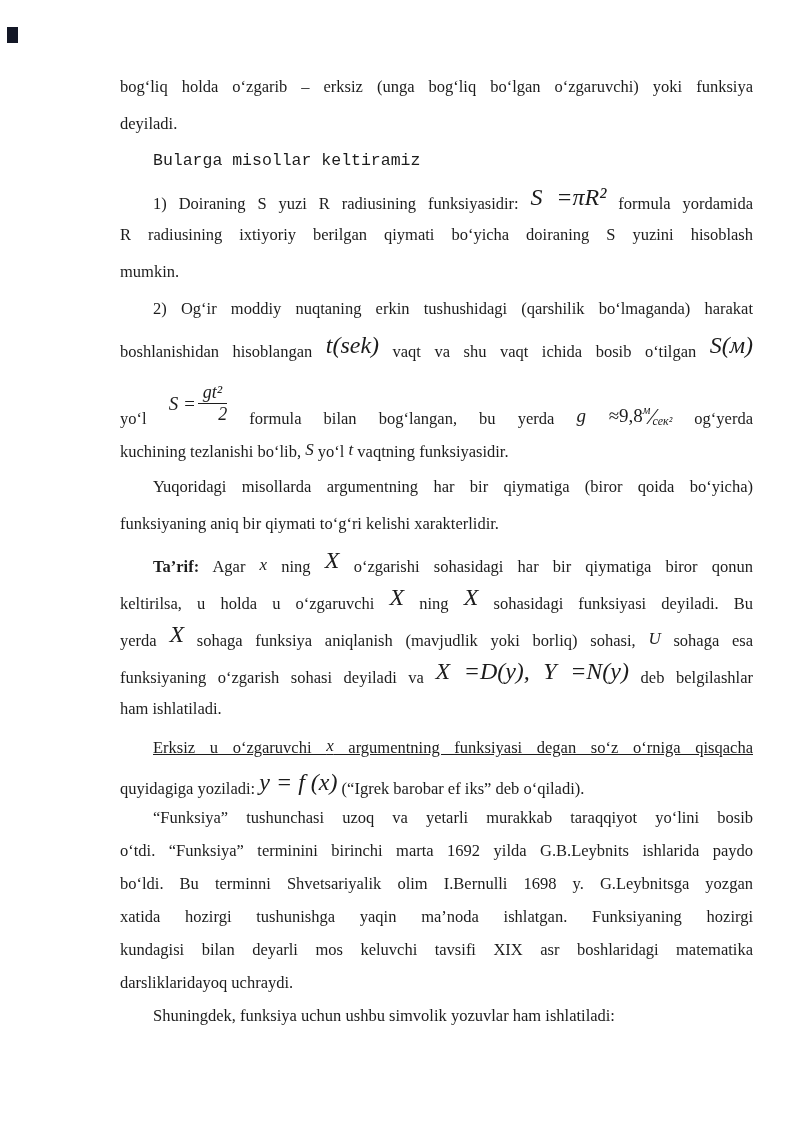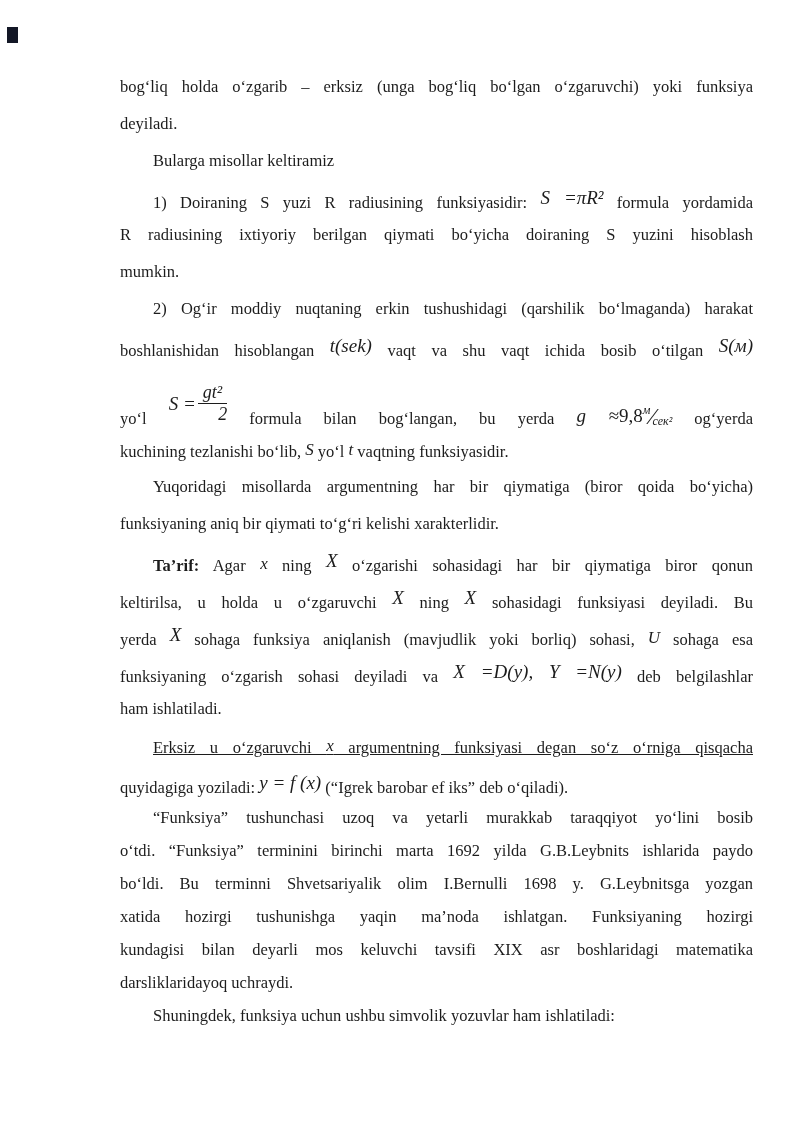--- a/index.html
+++ b/index.html
@@ -34,21 +34,21 @@
   .line.indent { text-indent: 33px; }
   .txt {}
   .bold { font-weight: 700; }
   .math-sm {
     font-style: italic;
     font-size: 17px;
     vertical-align: 2px;
   }
   .math-lg {
     font-style: italic;
-    font-size: 19px;
+    font-size: 24px;
     vertical-align: 4px;
   }
   
   .frac {
     display: inline-flex;
     align-items: center;
     position: relative;
     top: -14px;
     vertical-align: baseline;
   }
@@ -100,21 +100,21 @@
 </head>
 <body>
 
 <div class="artifact"></div>
 <div class="page">
     <div class="para">
       <div class="line just" style="height: 37px; line-height: 37px;"><span class="txt">bog‘liq holda o‘zgarib – erksiz (unga bog‘liq bo‘lgan o‘zgaruvchi) yoki funksiya</span></div>
       <div class="line" style="height: 37px; line-height: 37px;"><span class="txt">deyiladi.</span></div>
     </div>
     <div class="para">
-      <div class="line indent" style="height: 37px; line-height: 37px;"><span class="txt">Bularga misollar keltiramiz</span></div>
+      <div class="line indent" style="height: 37px; line-height: 37px; font-family: Liberation Mono, monospace;"><span class="txt">Bularga misollar keltiramiz</span></div>
     </div>
     <div class="para">
       <div class="line just indent" style="height: 37px; line-height: 37px;"><span class="txt">1) Doiraning S yuzi R radiusining funksiyasidir: </span><span class="math-lg">S =πR²</span><span class="txt"> formula yordamida</span></div>
       <div class="line just" style="height: 37px; line-height: 37px;"><span class="txt">R radiusining ixtiyoriy berilgan qiymati bo‘yicha doiraning S yuzini hisoblash</span></div>
       <div class="line" style="height: 37px; line-height: 37px;"><span class="txt">mumkin.</span></div>
     </div>
     <div class="para">
       <div class="line just indent" style="height: 37px; line-height: 37px;"><span class="txt">2) Og‘ir moddiy nuqtaning erkin tushushidagi (qarshilik bo‘lmaganda) harakat</span></div>
       <div class="line just" style="height: 37px; line-height: 37px;"><span class="txt">boshlanishidan hisoblangan </span><span class="math-lg">t(sek)</span><span class="txt"> vaqt va shu vaqt ichida bosib o‘tilgan </span><span class="math-lg">S(м)</span></div>
       <div class="line just" style="height: 37px; line-height: 37px; margin-top: 30px;"><span class="txt">yo‘l </span><span class="frac">

